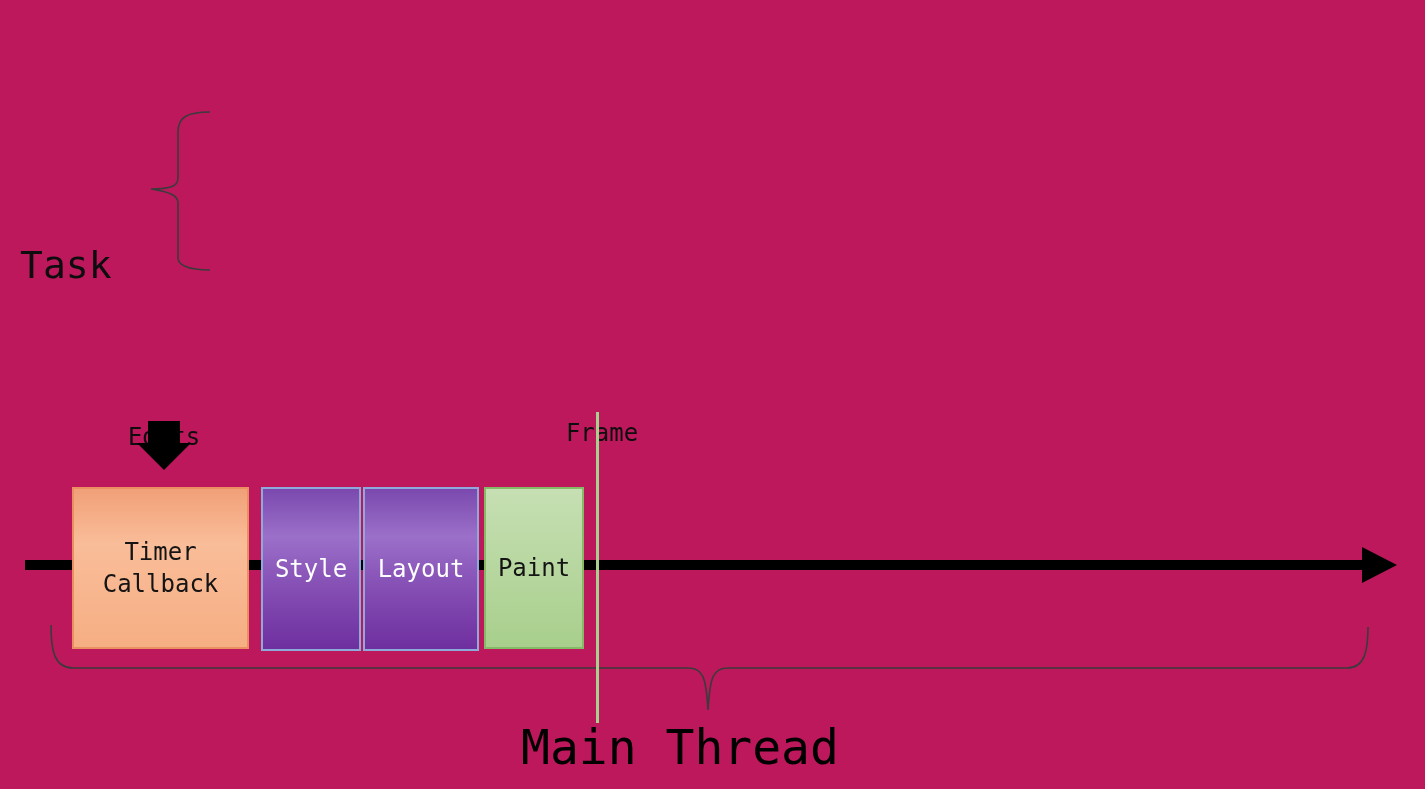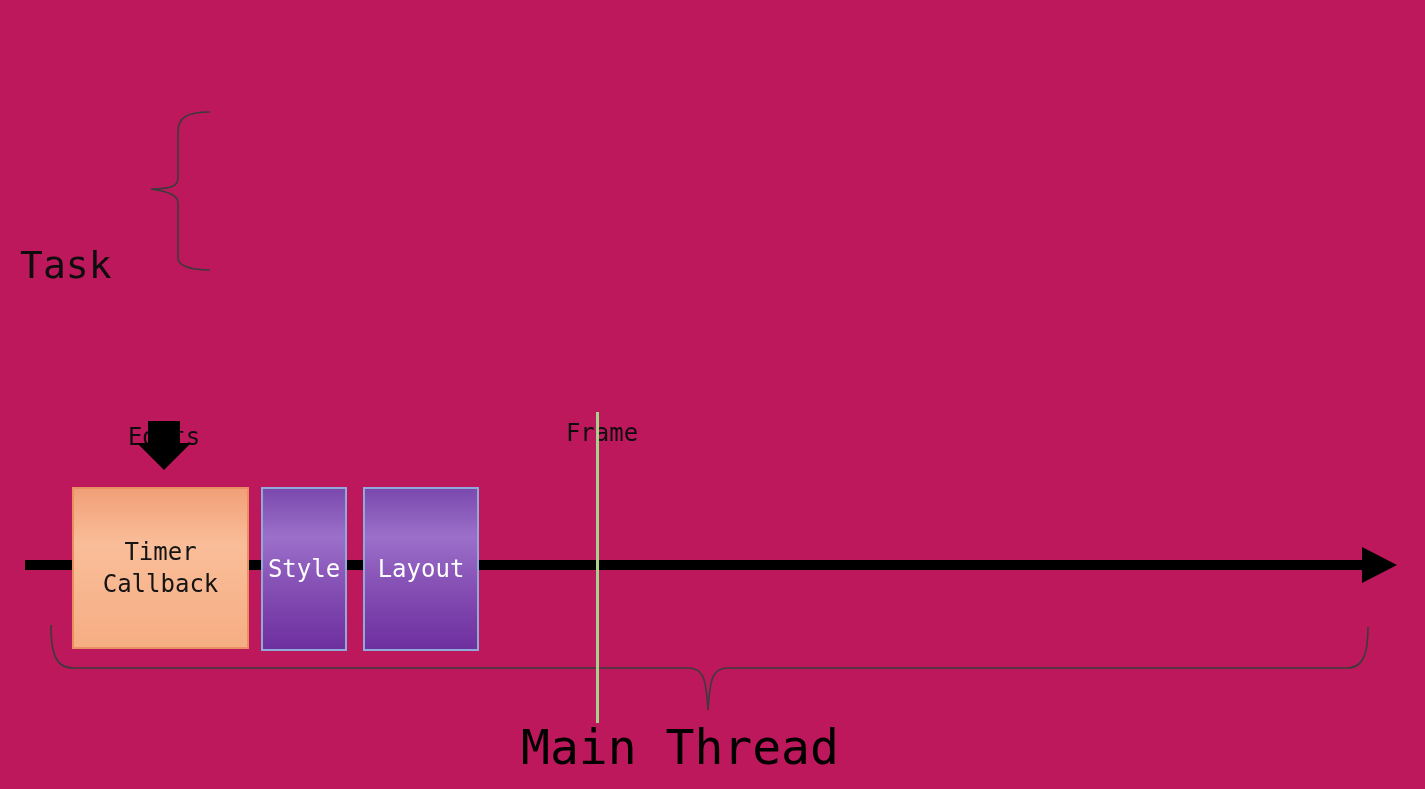--- a/index.html
+++ b/index.html
@@ -26,21 +26,21 @@
     border:2px solid; display:flex; flex-direction:column;
     align-items:center; justify-content:center;
     font-size:24px; line-height:32px; text-align:center;
   }
   .box-timer {
     left:72px; width:177px; height:162px;
     background:linear-gradient(180deg,#f1a078 0%,#f9bd99 35%,#f6ae83 100%);
     border-color:#e98f62; color:#141414;
   }
   .box-style {
-    left:261px; width:86px; height:164px;
+    left:261px; width:100px; height:164px;
     background:linear-gradient(180deg,#7b49ae 0%,#9b70c9 30%,#8650b5 60%,#6e2f9f 100%);
     border-color:#8eaadb; color:#ffffff;
   }
   .box-layout {
     left:363px; width:116px; height:164px;
     background:linear-gradient(180deg,#7b49ae 0%,#9b70c9 30%,#8650b5 60%,#6e2f9f 100%);
     border-color:#8eaadb; color:#ffffff;
   }
   .box-paint {
     left:484px; width:100px; height:162px;
@@ -85,16 +85,19 @@
   </div>
 
   <div class="box box-style">
     <div>Style</div>
   </div>
 
   <div class="box box-layout">
     <div>Layout</div>
   </div>
 
+  <div class="box box-paint">
+    <div>Paint</div>
+  </div>
 
   <div class="label main-thread">Main Thread</div>
 
 </div>
 
 </body></html>

